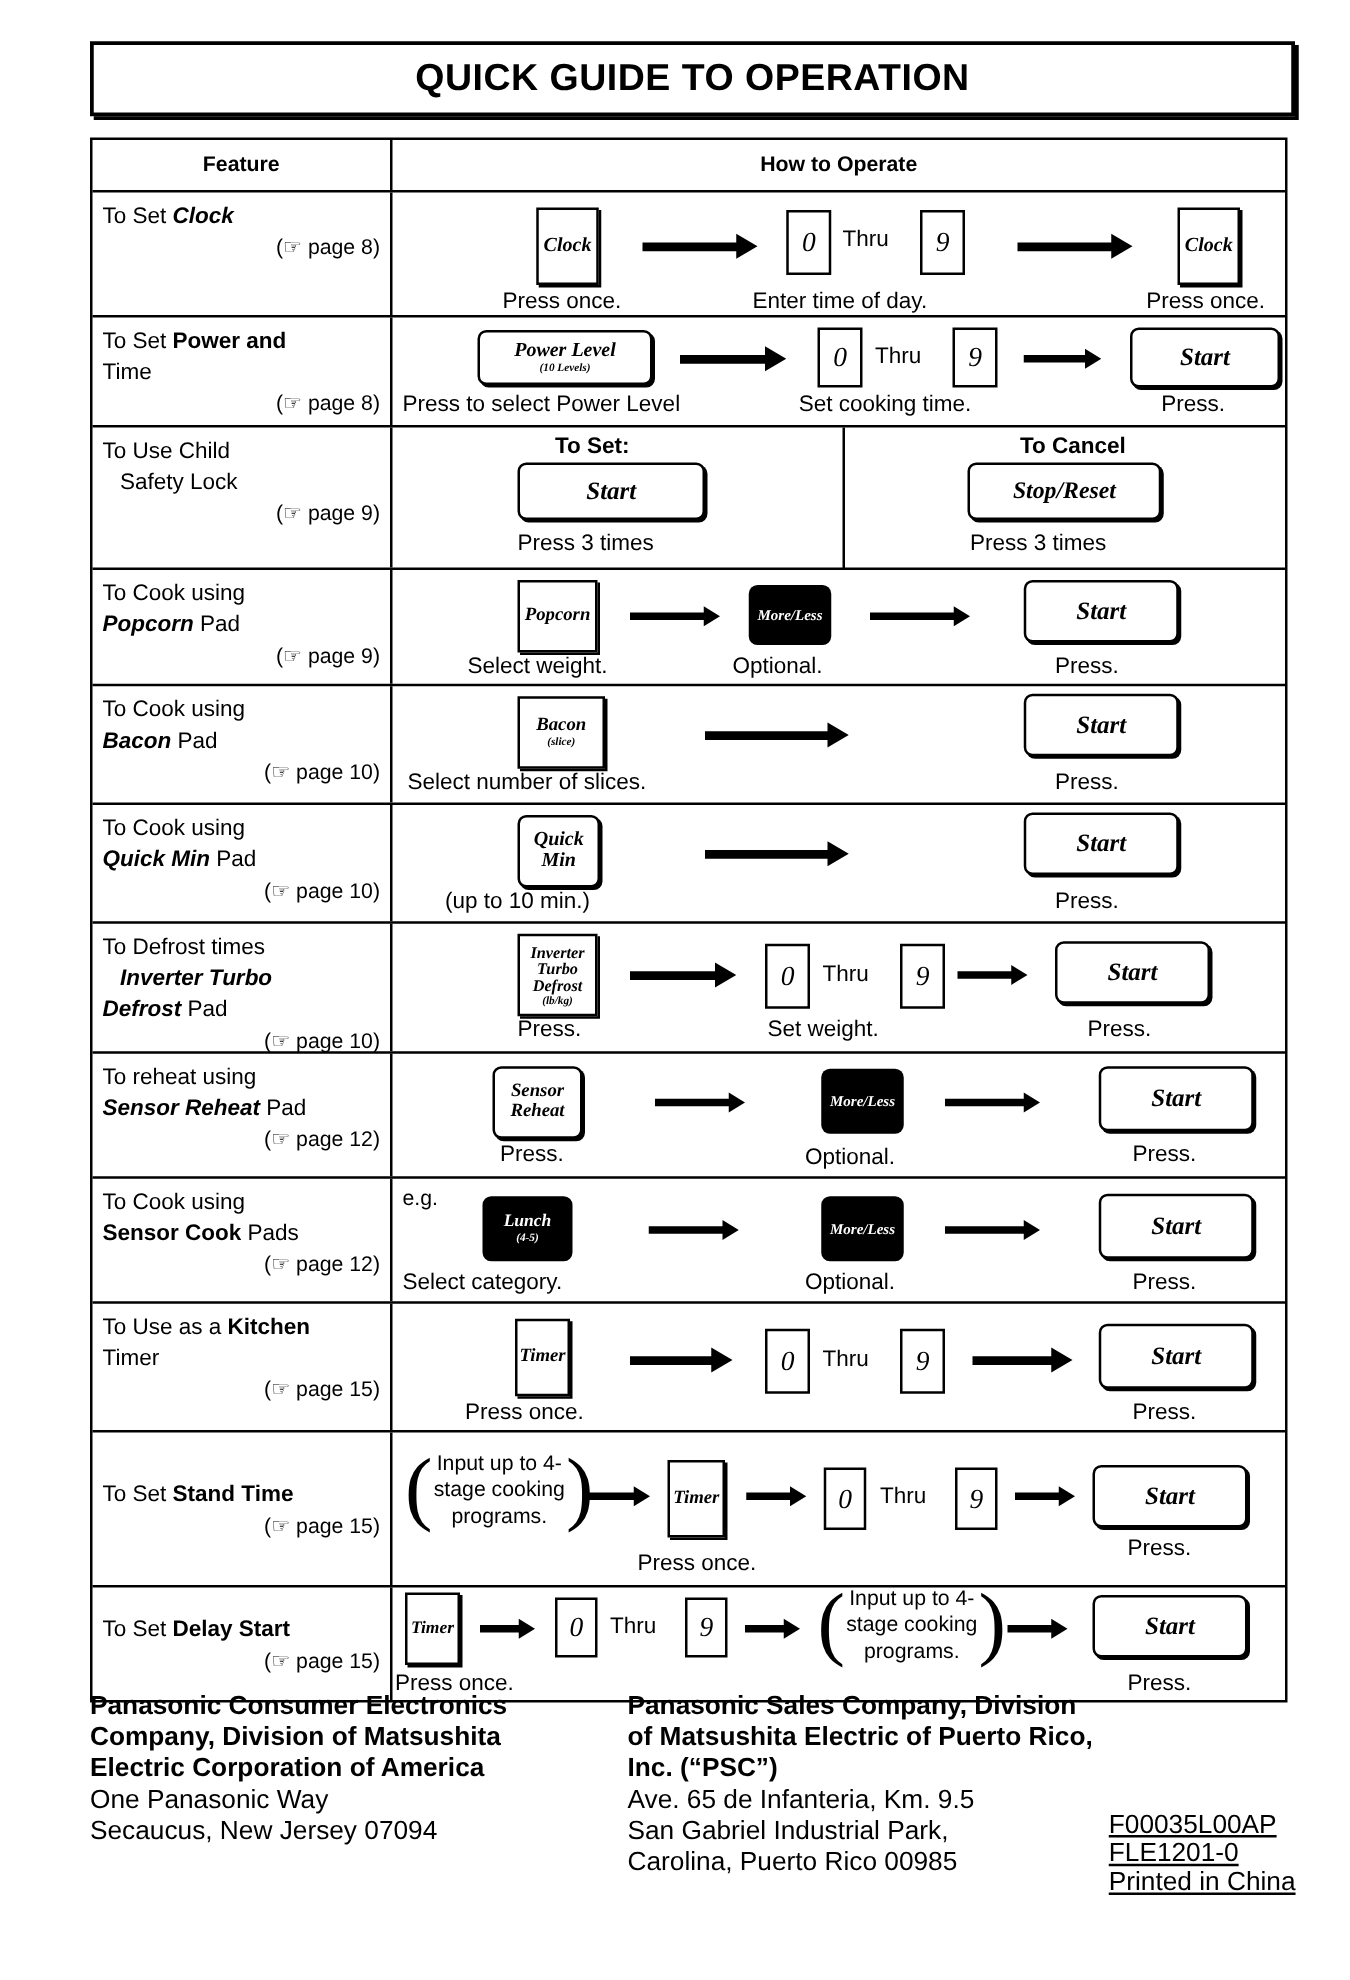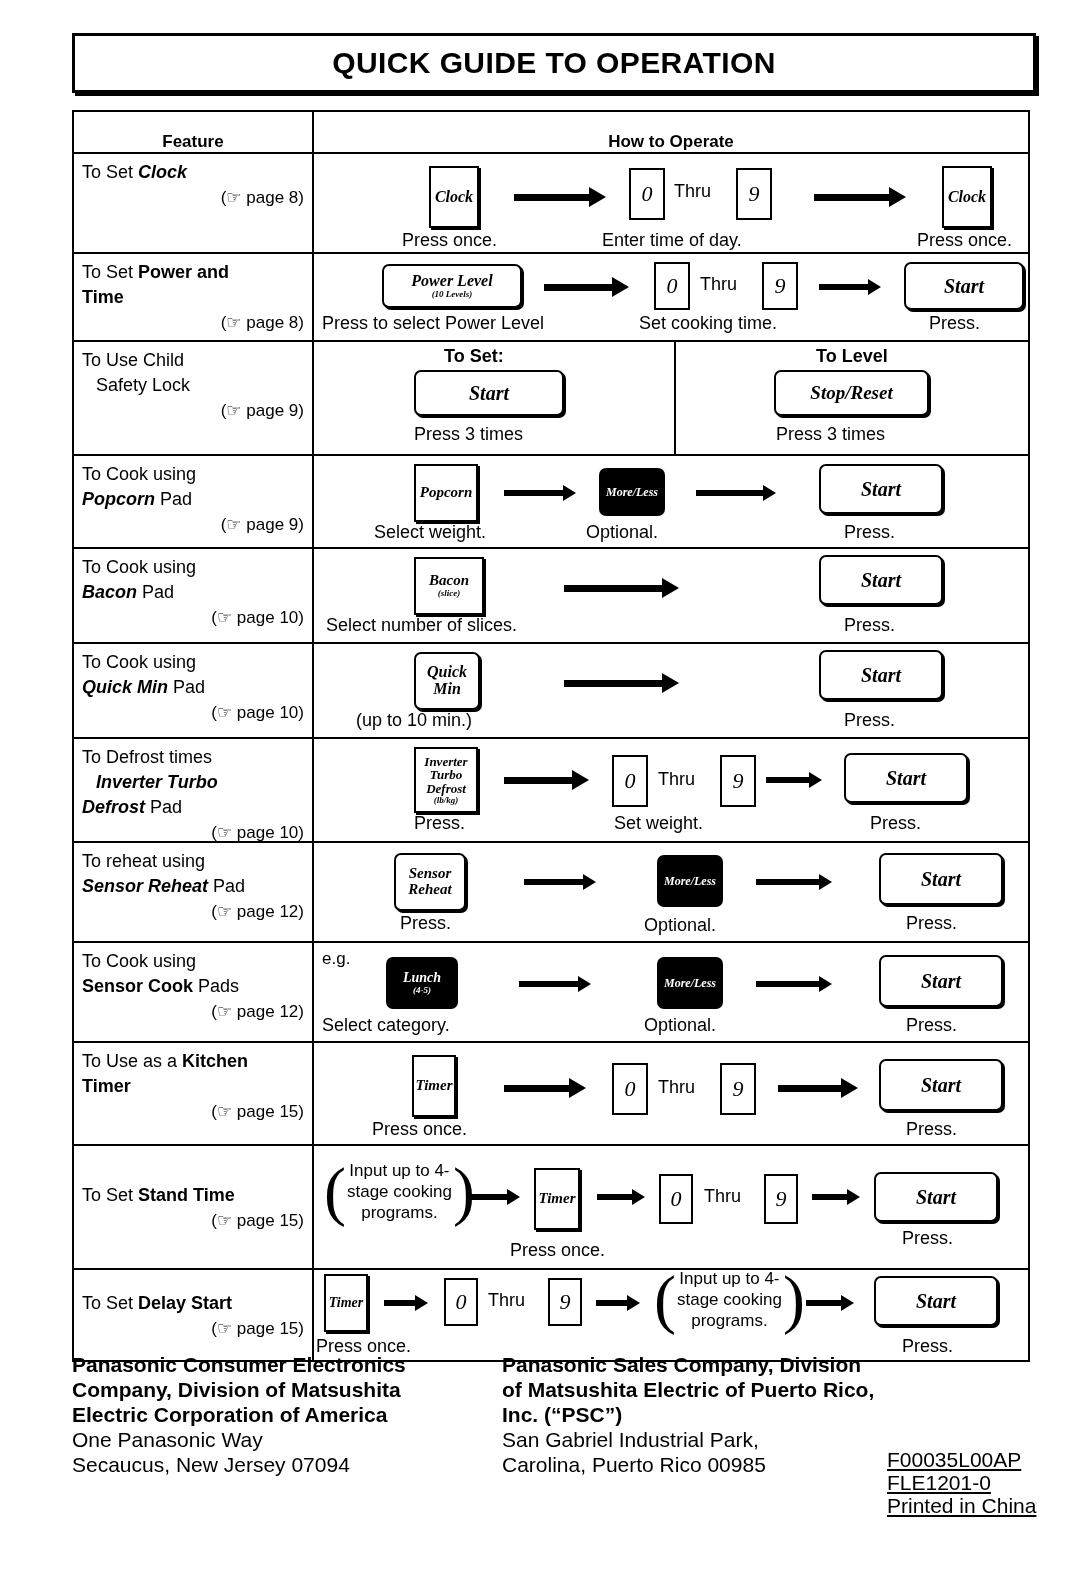--- a/index.html
+++ b/index.html
@@ -72,36 +72,36 @@
     box-sizing: border-box;
     position: relative;
     padding: 0;
   }
 
   
   .hdr { height: 42px; }
   .hdr .cell-feature,
   .hdr .cell-ops {
     display: flex;
-    align-items: flex-end;
+    align-items: center;
     justify-content: center;
     padding: 0;
   }
   .hdr-label {
     font-size: 17px;
     font-weight: bold;
   }
 
   
   .feat-line {
     font-size: 18px;
     line-height: 25px;
     white-space: nowrap;
   }
-  .feat-line.b { font-weight: bold; }
+  .feat-line.b { font-weight: normal; }
   .feat-line.bi { font-weight: bold; font-style: italic; }
   .feat-line.indent { padding-left: 14px; }
   .pageref {
     font-size: 17px;
     text-align: right;
     line-height: 25px;
     white-space: nowrap;
   }
 
   
@@ -341,21 +341,21 @@
         <div class="feat-line">To Use  Child</div>
         <div class="feat-line indent">Safety Lock</div>
         <div class="pageref">(☞ page 9)</div>
       </div>
       <div class="cell-ops">
         <div class="flow">
           <div class="vsplit" style="left:360px;height:114px"></div>
           <div class="sublabel" style="left:130px;top:4px">To Set:</div>
           <div class="pad rnd abs" style="left:100px;top:28px;width:150px;height:46px;font-size:20px">Start</div>
           <div class="cap" style="left:100px;top:82px">Press 3 times</div>
-          <div class="sublabel" style="left:502px;top:4px">To Level</div>
+          <div class="sublabel" style="left:502px;top:4px">To Cancel</div>
           <div class="pad rnd abs" style="left:460px;top:28px;width:155px;height:46px;font-size:19px">Stop/Reset</div>
           <div class="cap" style="left:462px;top:82px">Press 3 times</div>
         </div>
       </div>
     </div>
 
     <div class="row" style="height:93px">
       <div class="cell-feature">
         <div class="feat-line">To Cook using</div>
         <div class="feat-line"><i style="font-weight:bold">Popcorn</i><span> Pad</span></div>
@@ -632,20 +632,21 @@
       <div class="foot-b">Panasonic Consumer Electronics</div>
       <div class="foot-b">Company, Division of Matsushita</div>
       <div class="foot-b">Electric Corporation of America</div>
       <div class="foot-n">One Panasonic Way</div>
       <div class="foot-n">Secaucus, New Jersey 07094</div>
     </div>
     <div class="foot-col" style="left:430px">
       <div class="foot-b">Panasonic Sales Company, Division</div>
       <div class="foot-b">of Matsushita Electric of Puerto Rico,</div>
       <div class="foot-b">Inc. (“PSC”)</div>
+      <div class="foot-n">Ave. 65 de Infanteria, Km. 9.5</div>
       <div class="foot-n">San Gabriel Industrial Park,</div>
       <div class="foot-n">Carolina, Puerto Rico 00985</div>
     </div>
     <div class="foot-code" style="left:815px;top:96px">F00035L00AP</div>
     <div class="foot-code" style="left:815px;top:119px">FLE1201-0</div>
     <div class="foot-code" style="left:815px;top:142px">Printed in China</div>
   </div>
 
 </div>
 

